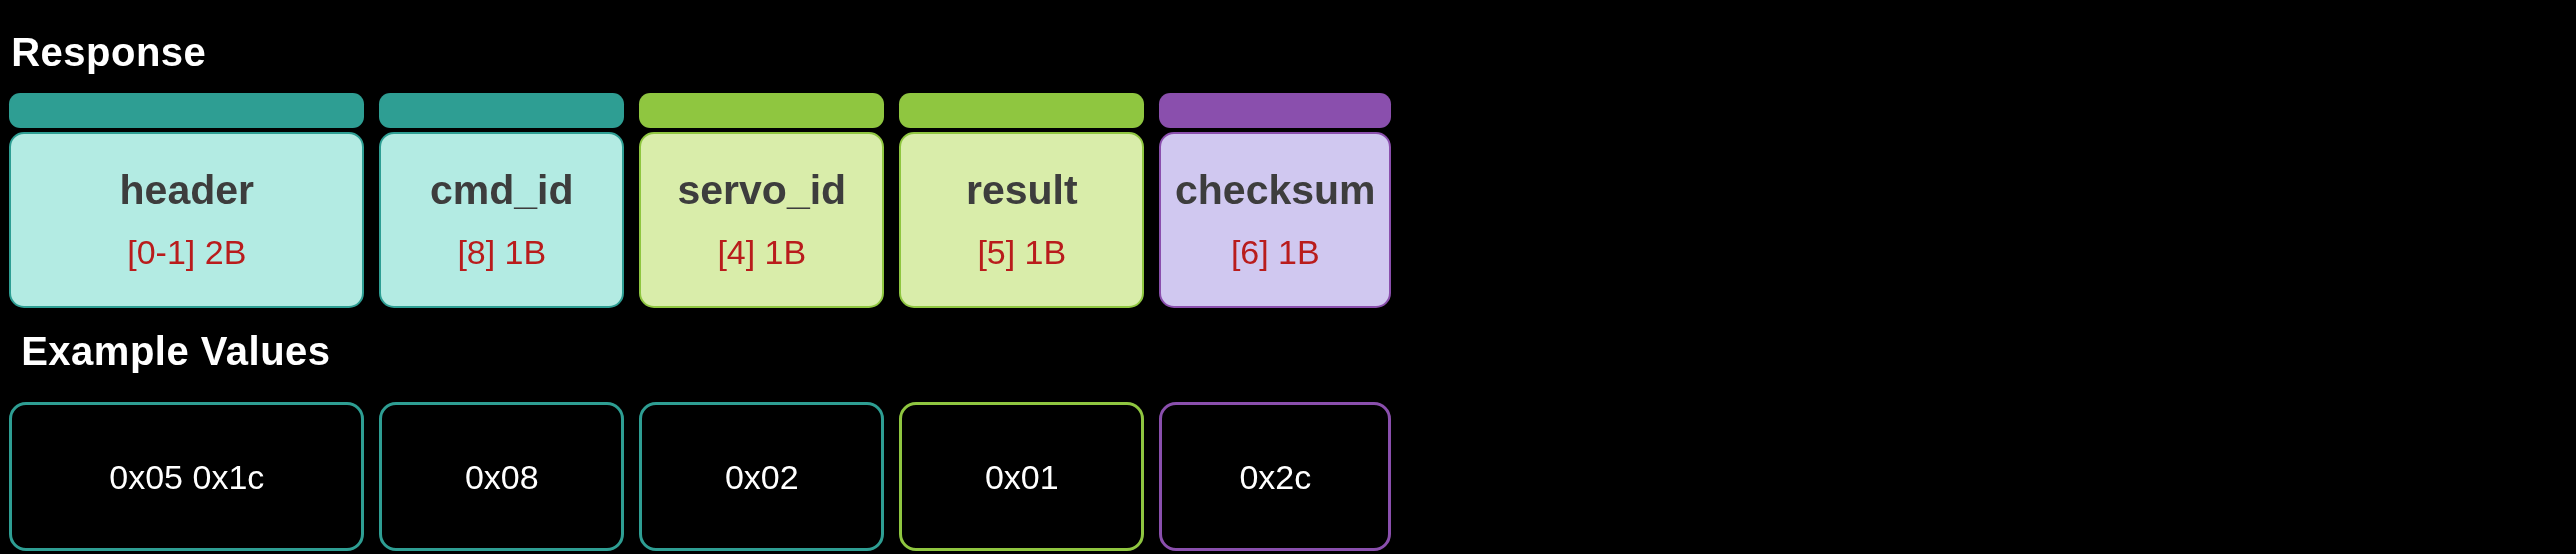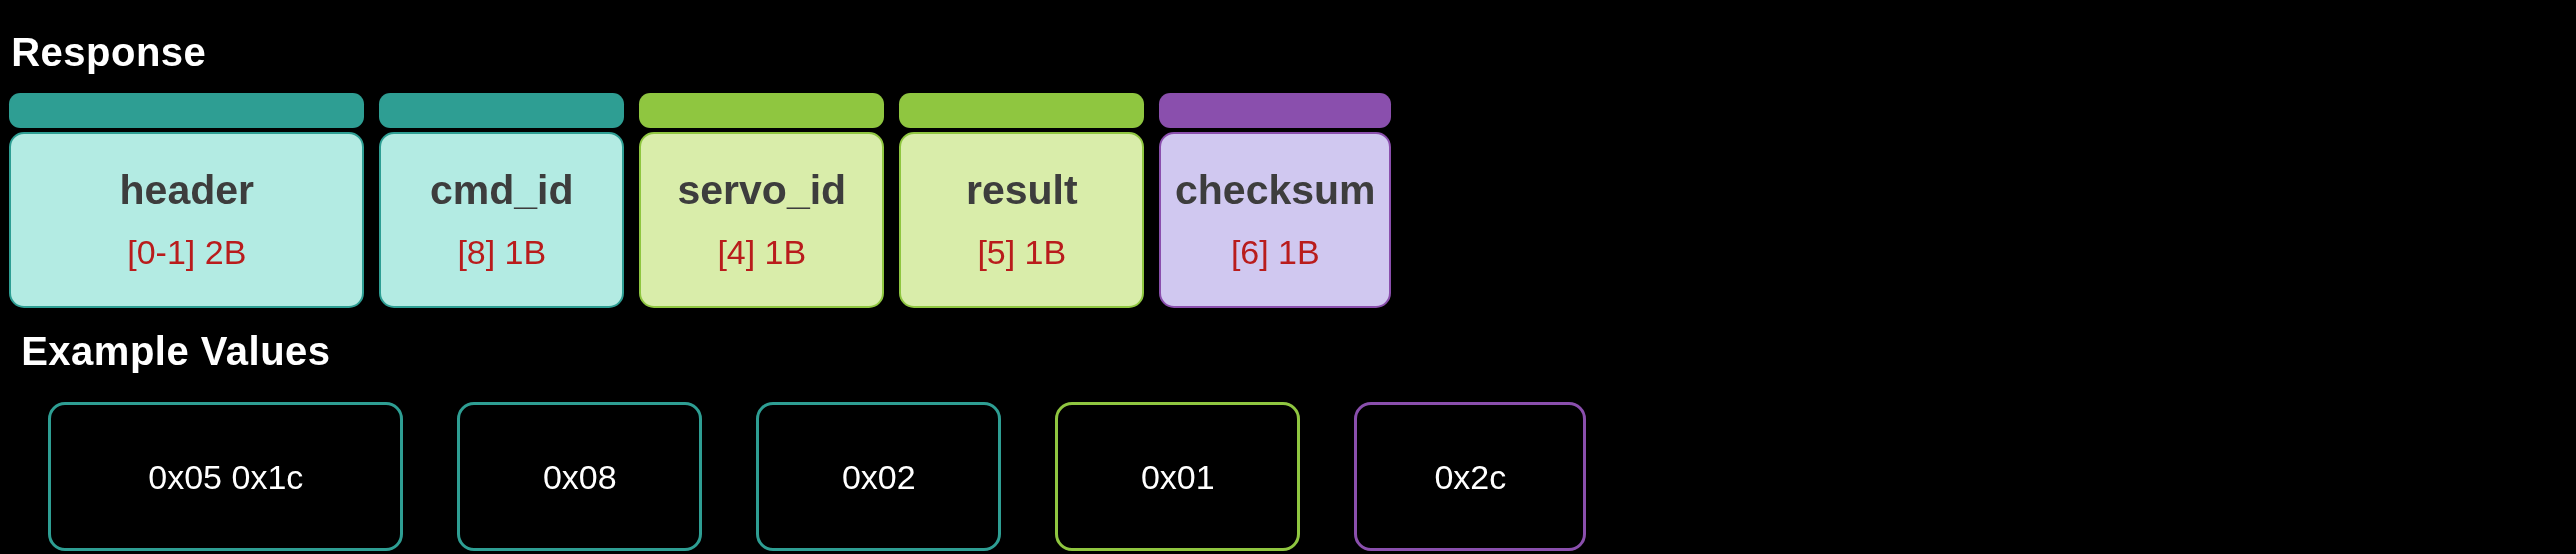--- a/index.html
+++ b/index.html
@@ -84,21 +84,20 @@
 
   .example-box {
     height: 149px;
     box-sizing: border-box;
     border-radius: 17px;
     background: #000000;
     border: 3.7px solid var(--accent);
     display: flex;
     align-items: center;
     justify-content: center;
-    margin-left: 39px;
   }
   .example-value {
     color: #ffffff;
     font-size: 34px;
     line-height: 1;
   }
 </style>
 </head>
 <body style="background: rgb(0, 0, 0);">
 

